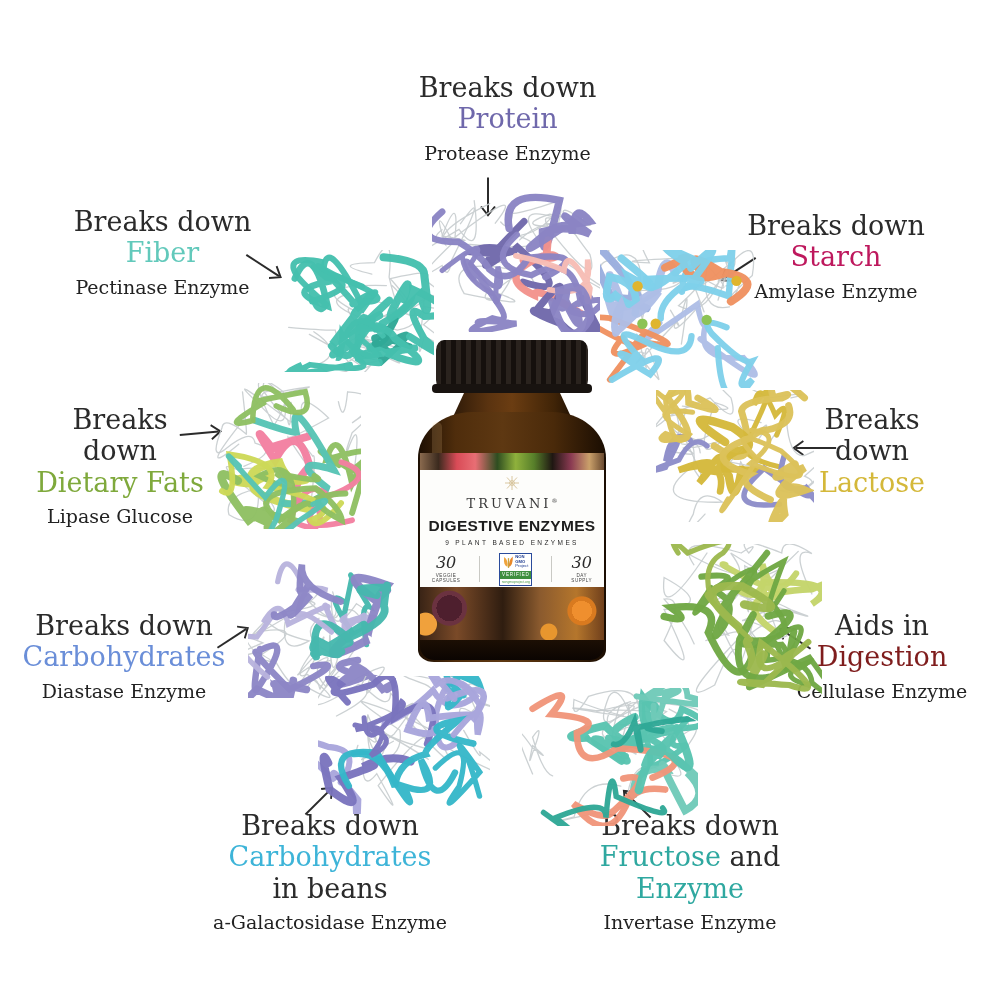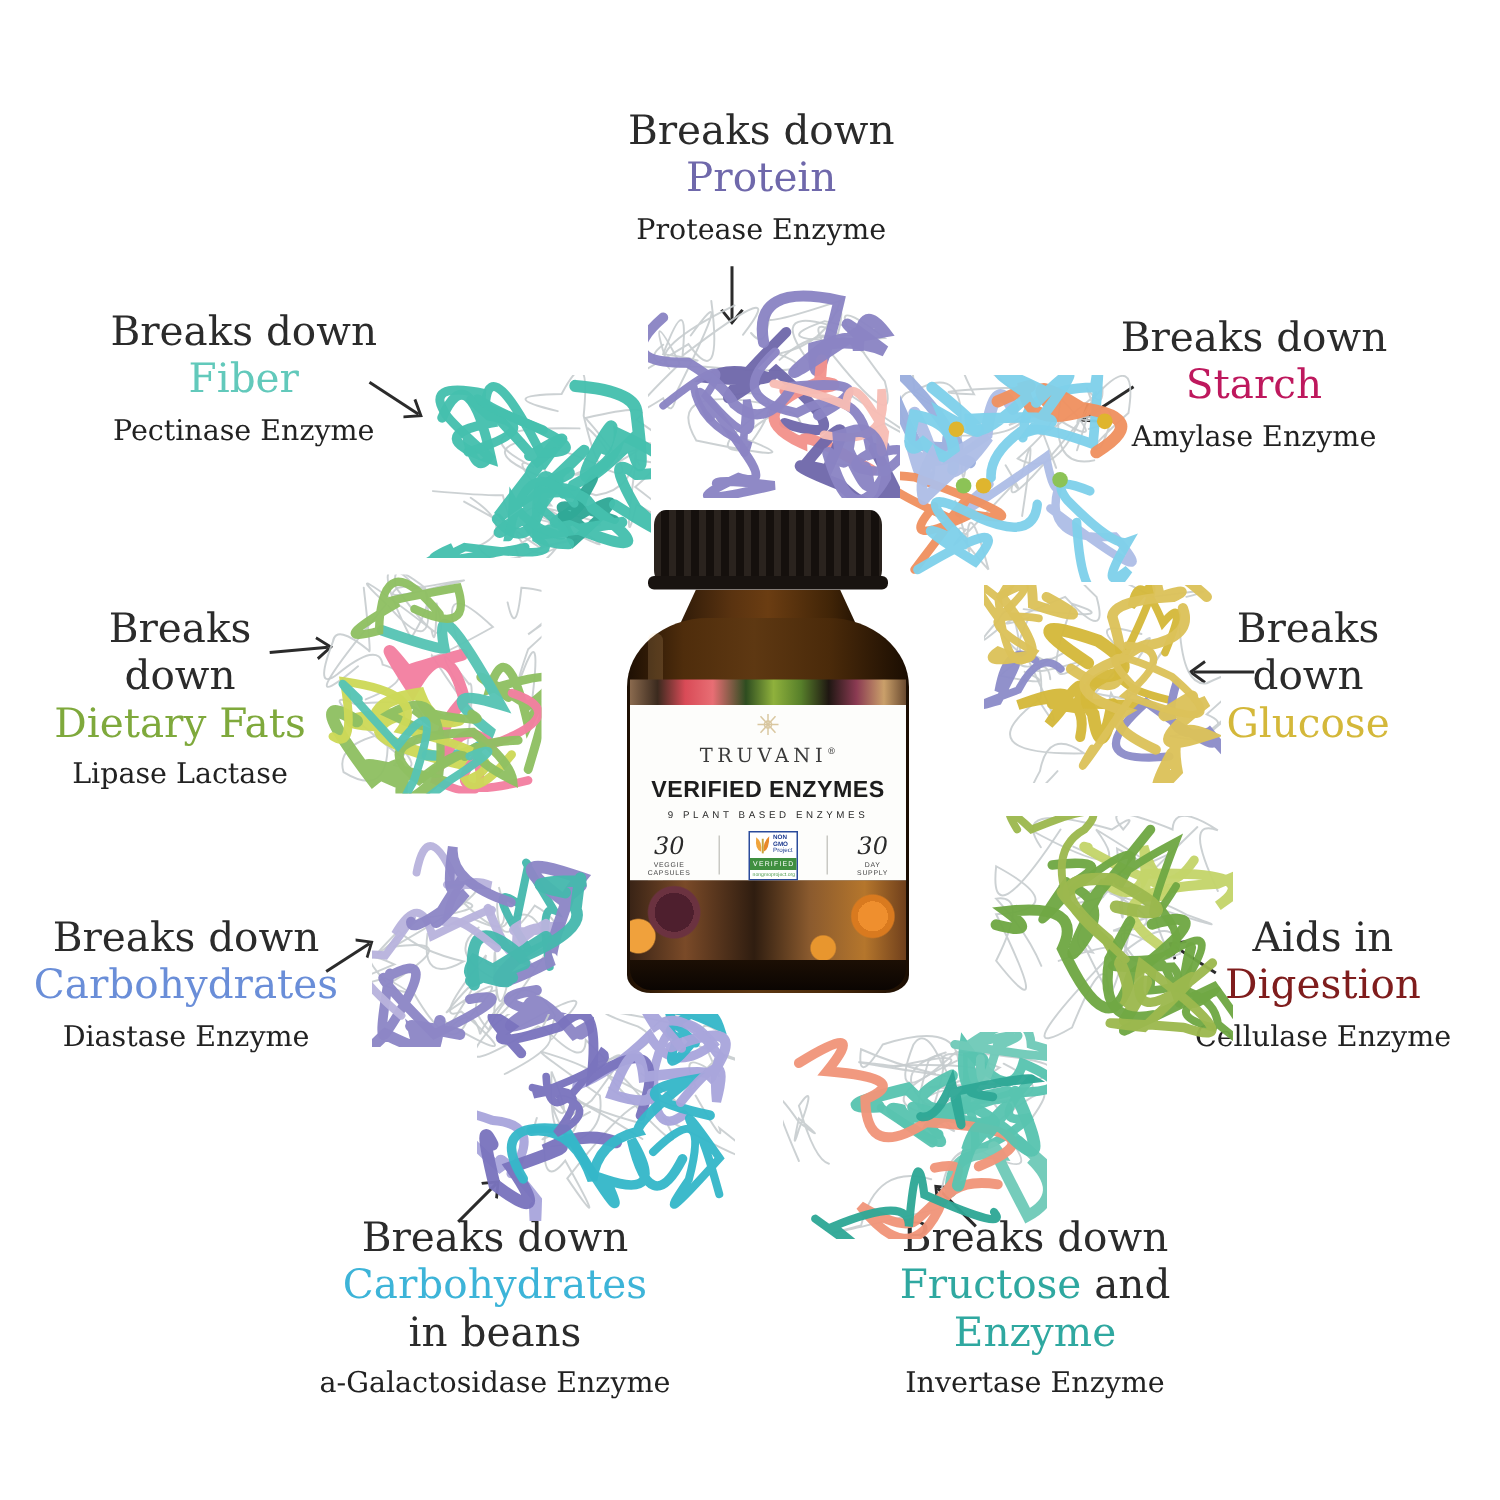--- a/index.html
+++ b/index.html
@@ -108,21 +108,21 @@
         <svg class="ornament" width="18" height="16" viewBox="0 0 18 16">
           <g stroke="#d9c7a0" stroke-width="1" fill="none">
             <line x1="9" y1="1" x2="9" y2="15"></line>
               <line x1="2" y1="8" x2="16" y2="8"></line>
             <line x1="4" y1="2.5" x2="14" y2="13.5"></line>
               <line x1="14" y1="2.5" x2="4" y2="13.5"></line>
             <circle cx="9" cy="8" r="2.4"></circle>
           </g>
         </svg>
         <div class="brand"><span>TRUVANI</span><span class="reg">®</span></div>
-        <div class="pname">VERIFIED ENZYMES</div>
+        <div class="pname">DIGESTIVE ENZYMES</div>
         <div class="psub">9 PLANT BASED ENZYMES</div>
         <div class="counts">
           <div class="count-block">
             <div class="num">30</div>
             <div class="cl">VEGGIE
 CAPSULES</div>
           </div>
           <div class="vdiv"></div>
           <div class="badge">
             <div class="badge-top">
@@ -247,21 +247,21 @@
           <circle cx="55.7" cy="73.8" r="5.2" fill="#dfb52e"></circle>
           <circle cx="42.4" cy="73.8" r="5.2" fill="#8cc356"></circle>
           <circle cx="37.6" cy="36.2" r="5.2" fill="#dfb52e"></circle>
           <circle cx="136.5" cy="30.9" r="5.2" fill="#dfb52e"></circle>
           <circle cx="106.7" cy="69.9" r="5.2" fill="#8cc356"></circle>
         </svg></div>
       <div class="callout callout-fats">
         <div class="h"><span>Breaks</span></div>
         <div class="h"><span>down</span></div>
         <div class="h"><span style="color: rgb(127, 169, 60);">Dietary Fats</span></div>
-        <div class="sub">Lipase Lactase</div>
+        <div class="sub">Lipase Glucose</div>
       </div>
       <div class="arrow arrow-fats">
         <svg viewBox="0 0 56 20" preserveAspectRatio="none">
           <line x1="4" y1="10" x2="46" y2="10" stroke="#2b2b2b" stroke-width="2"></line>
           <polyline points="38,3 48,10 38,17" fill="none" stroke="#2b2b2b" stroke-width="2"></polyline>
         </svg>
       </div>
       <div class="enzyme enzyme-fats"><svg width="148" height="146" viewBox="0 0 148 146">
           <path d="M25.7,61.2 Q-23.9,102.5 44.5,19.7 Q8.0,-14.5 74.6,36.6 Q77.7,52.7 77.9,18.9 Q91.1,63.6 51.0,8.8 Q47.4,-11.3 64.2,8.8" stroke="#c7ccce" stroke-width="1.3" fill="none" stroke-linecap="round" opacity="0.9"></path>
           <path d="M98.5,115.3 Q103.7,68.3 99.7,73.1 Q64.8,27.6 104.7,94.7 Q94.4,84.5 74.9,53.9 Q73.2,58.6 115.6,35.0 Q73.9,-4.8 95.8,55.6" stroke="#c7ccce" stroke-width="1.3" fill="none" stroke-linecap="round" opacity="0.9"></path>
@@ -277,21 +277,21 @@
           <path d="M80.1,26.5 Q41.2,-21.7 39.7,37.5 Q2.0,47.8 52.4,18.9 Q21.0,21.8 92.2,8.8 Q102.2,41.2 63.3,23.0" stroke="#8fbf62" stroke-width="5.61181260633748" fill="none" stroke-linecap="round" opacity="0.96"></path>
           <path d="M101.3,92.7 Q119.1,101.8 62.9,90.2 Q104.7,121.3 46.2,93.1 Q86.0,69.7 79.9,132.5 Q63.5,135.7 104.3,114.9" stroke="#8fbf62" stroke-width="5.502722453093156" fill="none" stroke-linecap="round" opacity="0.96"></path>
           <path d="M24.9,97.8 Q-12.7,73.7 35.6,137.2 Q60.4,117.4 49.7,137.2 Q2.3,117.0 77.4,137.2 Q50.3,163.2 55.5,137.2" stroke="#8fbf62" stroke-width="8.205631524091586" fill="none" stroke-linecap="round" opacity="0.96"></path>
           <path d="M128.1,120.0 Q105.0,148.2 97.8,137.2 Q138.2,122.1 54.3,103.4 Q72.3,79.4 16.5,71.4 Q24.8,118.7 8.9,108.0" stroke="#cdd957" stroke-width="5.746711726300418" fill="none" stroke-linecap="round" opacity="0.96"></path>
           <path d="M96.9,121.4 Q92.1,116.4 66.4,137.2 Q27.5,108.1 102.4,105.2 Q127.6,125.4 128.8,137.2 Q79.4,112.3 132.4,110.5" stroke="#8fbf62" stroke-width="6.0078574602957815" fill="none" stroke-linecap="round" opacity="0.96"></path>
           <path d="M26.1,83.0 Q-4.4,52.6 52.2,114.1 Q84.6,71.7 63.0,137.2 Q40.7,175.2 86.9,137.2 Q130.4,109.0 100.0,121.2" stroke="#56c4b4" stroke-width="5.500702637014911" fill="none" stroke-linecap="round" opacity="0.96"></path>
         </svg></div>
       <div class="callout callout-lactose">
         <div class="h"><span>Breaks</span></div>
         <div class="h"><span>down</span></div>
-        <div class="h"><span style="color: rgb(212, 184, 58);">Glucose</span></div>
+        <div class="h"><span style="color: rgb(212, 184, 58);">Lactose</span></div>
       </div>
       <div class="arrow arrow-lactose">
         <svg viewBox="0 0 56 20" preserveAspectRatio="none">
           <line x1="4" y1="10" x2="46" y2="10" stroke="#2b2b2b" stroke-width="2"></line>
           <polyline points="38,3 48,10 38,17" fill="none" stroke="#2b2b2b" stroke-width="2"></polyline>
         </svg>
       </div>
       <div class="enzyme enzyme-lactose"><svg width="158" height="132" viewBox="0 0 158 132">
           <path d="M130.4,28.8 Q133.0,67.9 148.5,65.5 Q199.8,41.5 148.5,86.2 Q171.6,96.2 123.8,100.7 Q145.2,105.6 148.5,98.9 Q200.8,55.6 148.5,100.3" stroke="#c7ccce" stroke-width="1.3" fill="none" stroke-linecap="round" opacity="0.9"></path>
           <path d="M27.1,57.9 Q53.1,69.1 10.8,60.5 Q41.3,31.9 37.8,75.5 Q-14.4,113.9 66.7,112.2 Q42.7,95.1 37.3,124.1 Q19.6,156.4 49.0,124.1" stroke="#c7ccce" stroke-width="1.3" fill="none" stroke-linecap="round" opacity="0.9"></path>

